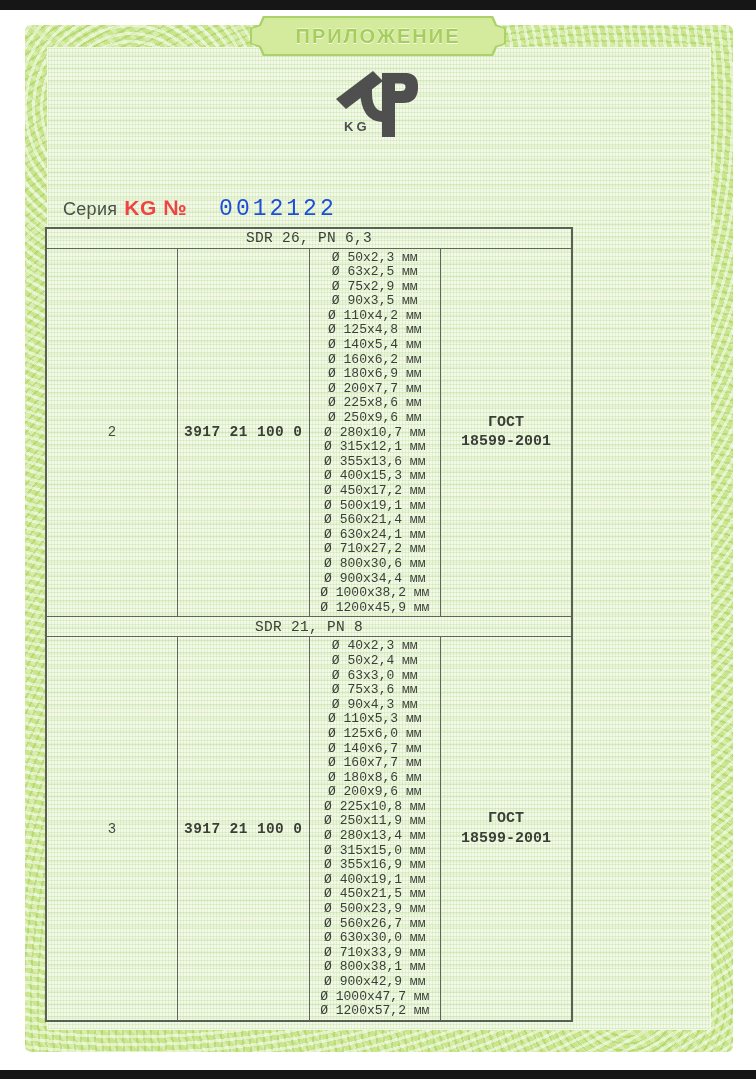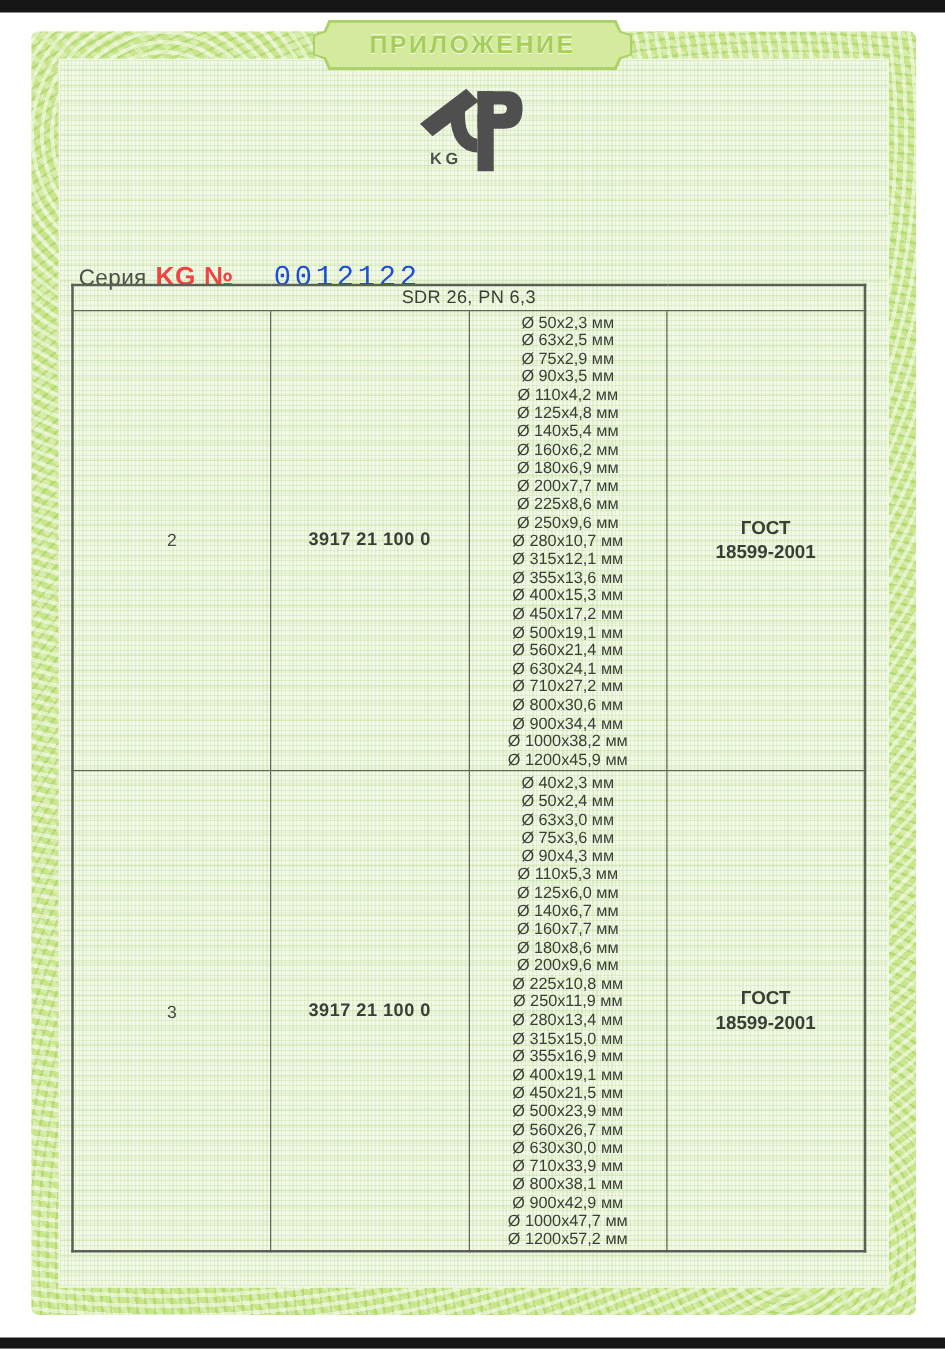--- a/index.html
+++ b/index.html
@@ -55,35 +55,35 @@
   .ribbon-text {
     font-size:20px; font-weight:bold; letter-spacing:2px;
     color:#a6ce5c; text-shadow:0 1px 0 rgba(255,255,255,.85), 0 -1px 0 rgba(255,255,255,.5);
   }
 
   
   .logo { position:absolute; left:50%; top:64px; transform:translateX(-50%); z-index:3; }
 
   
   .series-line {
-    position:absolute; left:63px; top:209px; z-index:3;
+    position:absolute; left:63px; top:196px; z-index:3;
     display:flex; align-items:baseline;
   }
   .series-label  { font-size:18px; color:#4b5048; letter-spacing:.3px; }
   .series-prefix { font-size:21px; font-weight:bold; color:#ef4444; margin-left:7px; letter-spacing:.5px; }
   .series-number {
     font-family:"Liberation Mono","DejaVu Sans Mono",monospace;
     font-size:23px; color:#1d4ed8; letter-spacing:3px; margin-left:32px;
   }
 
   
   .cert-table {
-    position:absolute; left:57px; top:227px; z-index:3;
-    width:636px; table-layout:fixed; border-collapse:collapse;
-    font-family:Liberation Sans, sans-serif;
+    position:absolute; left:45px; top:227px; z-index:3;
+    width:528px; table-layout:fixed; border-collapse:collapse;
+    font-family:Liberation Mono, monospace;
     color:#3a3f36;
   }
   .cert-table td { border:1.5px solid #60665a; vertical-align:middle; }
   .cert-table { border:2px solid #596054; }
   .sec-header-cell {
     height:20px; text-align:center; font-size:14.5px; letter-spacing:.3px;
   }
   .col-no   { width:30px;  text-align:center; font-size:14px; color:#474c43; }
   .col-code { width:103px; text-align:center; font-size:14.5px; font-weight:bold; letter-spacing:.4px; }
   .col-sizes{ width:343px; vertical-align:top; padding:2px 0 1px 0; }
@@ -189,20 +189,23 @@
           <div class="size-line">Ø 1200x45,9 мм</div>
         </div>
     </td>
     <td class="col-std">
       <div>ГОСТ</div>
       <div>18599-2001</div>
     </td>
   </tr>
 
   <tr>
+    <td class="sec-header-cell" colspan="4">SDR 21, PN 8</td>
+  </tr>
+  <tr>
     <td class="col-no">3</td>
     <td class="col-code">3917 21 100 0</td>
     <td class="col-sizes">
       <div>
 
           <div class="size-line">Ø 40x2,3 мм</div>
 
           <div class="size-line">Ø 50x2,4 мм</div>
 
           <div class="size-line">Ø 63x3,0 мм</div>

